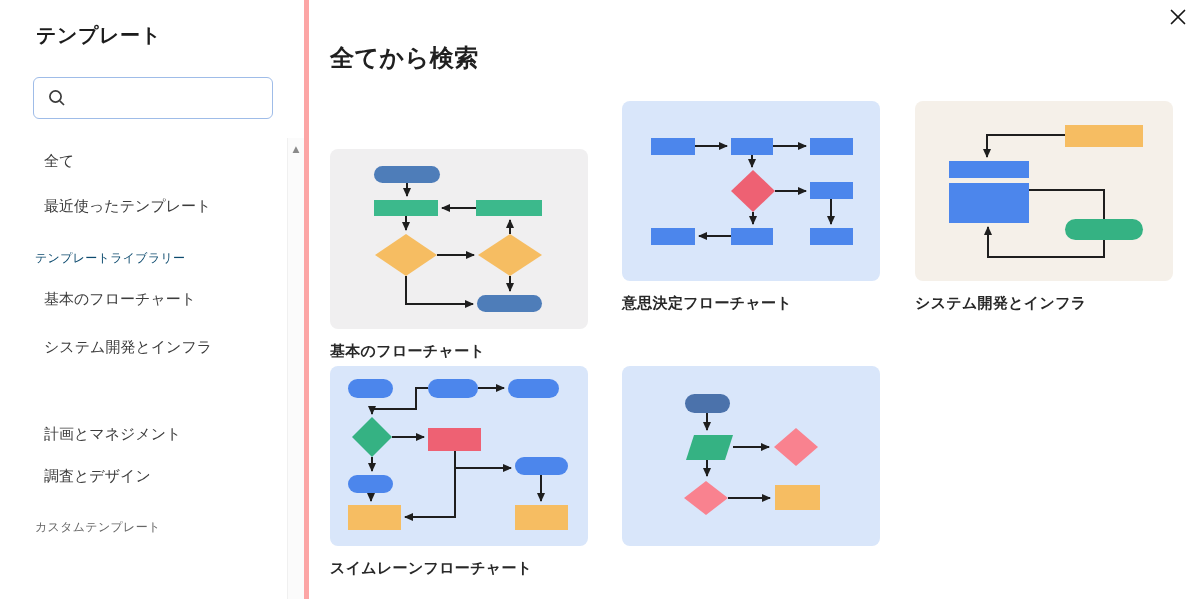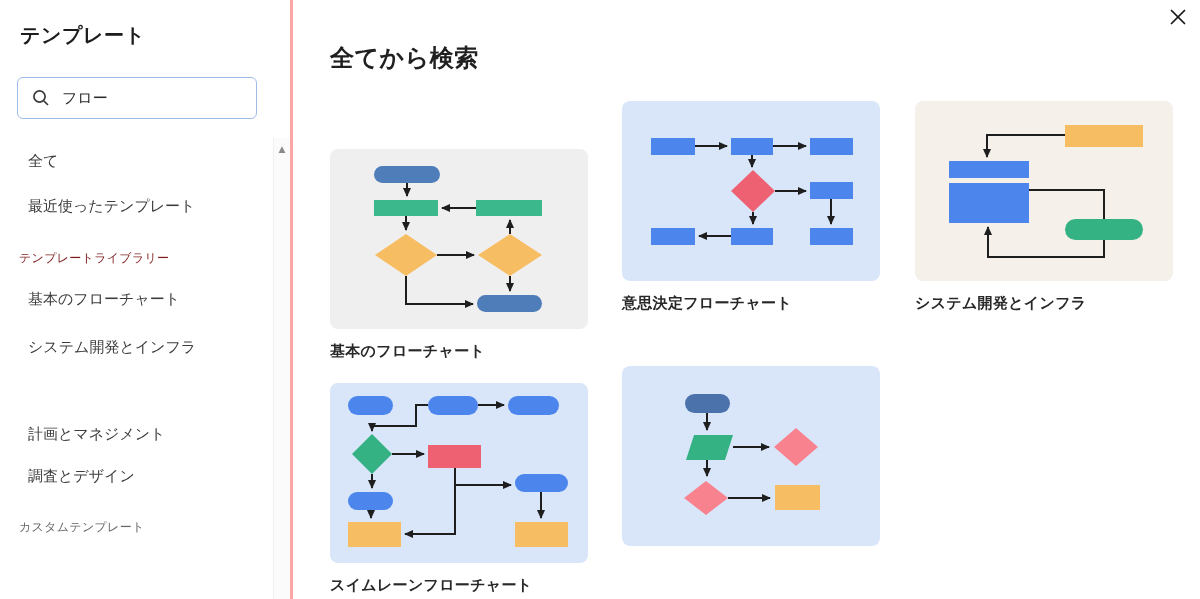--- a/index.html
+++ b/index.html
@@ -4,43 +4,43 @@
 <style>
   html,body{margin:0;padding:0;}
   body{
     width:1200px;height:599px;overflow:hidden;position:relative;
     background:#ffffff;
     font-family:"Liberation Sans","DejaVu Sans",sans-serif;
     color:#2b2b2b;
   }
   
   .sidebar{
-    position:absolute;left:0;top:0;width:293px;height:599px;
-    background:#ffffff;border-right:3px solid #fca5a5;box-sizing:border-box;
+    position:absolute;left:16px;top:0;width:293px;height:599px;
+    background:#ffffff;border-right:5px solid #fca5a5;box-sizing:border-box;
   }
   .sb-title{
     position:absolute;left:20px;top:22px;margin:0;
     font-size:20px;font-weight:700;color:#1c1c1c;letter-spacing:.5px;
   }
   .search-box{
     position:absolute;left:17px;top:77px;width:240px;height:42px;
     border:1px solid var(--search-border,#9fbce8);border-radius:6px;
     display:flex;align-items:center;box-sizing:border-box;background:#fff;
   }
   .search-box .icon{width:20px;height:20px;margin-left:13px;flex:0 0 auto;display:block;}
   .search-box input{
     border:none;outline:none;background:transparent;
     font-family:inherit;font-size:15px;color:#2d2d2d;
     margin-left:9px;width:180px;
   }
   .nav-item{
     position:absolute;left:28px;font-size:15px;color:#3c3c3c;cursor:pointer;white-space:nowrap;
   }
   .nav-header{
-    position:absolute;left:19px;font-size:12px;color:#7f1d1d;white-space:nowrap;letter-spacing:.3px;
+    position:absolute;left:19px;font-size:12px;color:#0c4a6e;white-space:nowrap;letter-spacing:.3px;
   }
   .nav-header.bold{font-weight:400;color:#666;}
   .scroll-track{
     position:absolute;right:0;top:138px;bottom:0;width:16px;
     background:#fbfbfb;border-left:1px solid #f0f0f0;
     text-align:center;
   }
   .scroll-up{
     font-size:9px;color:#8a8a8a;line-height:16px;display:block;margin-top:3px;cursor:pointer;
     font-family:"DejaVu Sans",sans-serif;
@@ -60,21 +60,21 @@
   }
   .thumb.bg-gray{background:var(--card-bg-gray,#f0eff0);}
   .thumb.bg-blue{background:var(--card-bg-blue,#d9e6fa);}
   .thumb.bg-beige{background:var(--card-bg-beige,#f5f0e9);}
   .card .caption{
     margin-top:13px;font-size:15px;font-weight:700;color:#282828;letter-spacing:.3px;
   }
   .c1{left:330px;top:101px;margin-top:48px;}
   .c2{left:622px;top:101px;}
   .c3{left:915px;top:101px;}
-  .c4{left:330px;top:366px;margin-top:17px;}
+  .c4{left:330px;top:366px;}
   .c5{left:622px;top:366px;}
   
   .f-steel{fill:var(--steel-blue,#4e7db9);}
   .f-dark {fill:var(--dark-blue,#4b72ab);}
   .f-blue {fill:var(--accent-blue,#4c86ec);}
   .f-green{fill:var(--green,#3cb98c);}
   .f-green2{fill:var(--green-alt,#35b283);}
   .f-orange{fill:var(--orange,#f6bd62);}
   .f-red  {fill:var(--red,#ee6173);}
   .f-pink {fill:var(--pink,#f9828f);}
@@ -89,21 +89,20 @@
 <div>
 
   <aside class="sidebar">
     <h1 class="sb-title">テンプレート</h1>
 
     <div class="search-box">
       <svg class="icon" viewBox="0 0 20 20">
         <circle class="mag" cx="8.5" cy="8.5" r="5.6"></circle>
         <line class="mag" x1="12.8" y1="12.8" x2="17" y2="17"></line>
       </svg>
-      <input type="text" value="フロー" style="">
     </div>
 
     <div class="nav-item" style="top:152px">全て</div>
     <div class="nav-item" style="top:197px">最近使ったテンプレート</div>
 
     <div class="nav-header" style="top:250px">テンプレートライブラリー</div>
 
     <div class="nav-item" style="top:290px">基本のフローチャート</div>
     <div class="nav-item" style="top:338px">システム開発とインフラ</div>
     <div class="nav-item" style="top:425px">計画とマネジメント</div>

